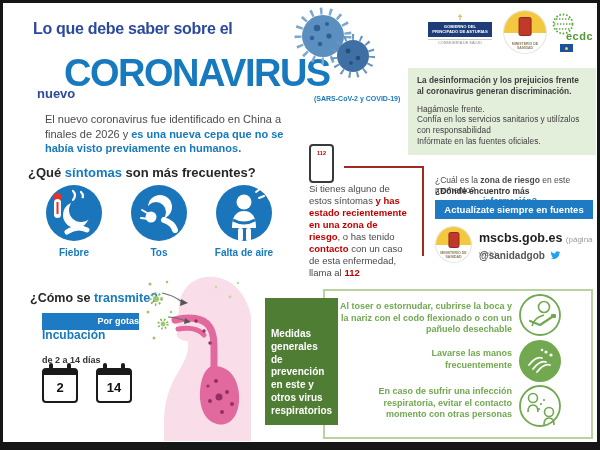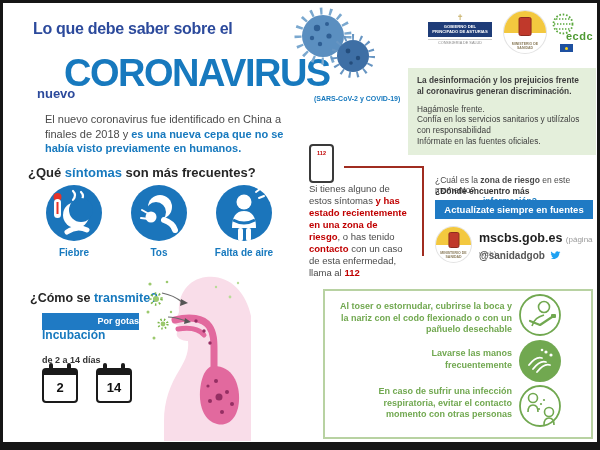--- a/index.html
+++ b/index.html
@@ -136,21 +136,21 @@
   </div>
   <div class="abs ecdc-logo">
     <svg width="26" height="24" viewBox="0 0 26 24">
       <circle cx="12" cy="11" r="9.5" fill="none" stroke="#5aa83c" stroke-width="1.8" stroke-dasharray="1.6 1.8"></circle>
       <path d="M3,11 h18 M5,6 h14 M5,16 h14" fill="none" stroke="#5aa83c" stroke-width="1.4" stroke-dasharray="1.4 1.6"></path>
     </svg>
     <span class="ecdc-text">ecdc</span>
     <div class="eu-flag"></div>
   </div>
 
-  <div class="abs intro"><span>El nuevo coronavirus fue identificado en China a finales de 2018 y </span><b>es una nueva cepa que no se había visto previamente en humanos.</b></div>
+  <div class="abs intro"><span>El nuevo coronavirus fue identificado en China a finales de 2026 y </span><b>es una nueva cepa que no se había visto previamente en humanos.</b></div>
 
   <div class="abs mis-box">
     <div class="mis-bold">La desinformación y los prejuicios frente al coronavirus generan discriminación.</div>
     <div>Hagámosle frente.</div>
     <div>Confía en los servicios sanitarios y utilízalos con responsabilidad</div>
     <div>Infórmate en las fuentes oficiales.</div>
   </div>
 
   <div class="abs sym-q"><span>¿Qué </span><span class="acc">síntomas</span><span> son más frecuentes?</span></div>
 
@@ -255,20 +255,21 @@
       <circle cx="84" cy="26" r="1.4" fill="#b9dc96"></circle>
         <circle cx="92" cy="12" r="1.2" fill="#b9dc96"></circle>
       <path d="M16,22 C26,24 31,27 36,31" fill="none" stroke="#6b6b6b" stroke-width="1.2"></path>
       <polygon points="35,28 42,32 34,35" fill="#555"></polygon>
       <path d="M22,46 C30,46 34,48 40,50" fill="none" stroke="#6b6b6b" stroke-width="1.2"></path>
       <polygon points="39,47 45,51 38,53" fill="#555"></polygon>
     </svg>
   </div>
 
   <div class="abs prev-box"></div>
+  <div class="abs prev-panel">Medidas generales de prevención en este y otros virus respiratorios</div>
 
   <div class="abs prev-item prev-t1">Al toser o estornudar, cubrirse la boca y la nariz con el codo flexionado o con un pañuelo desechable</div>
   <div class="abs prev-icon prev-i1">
     <svg width="44" height="44" viewBox="0 0 44 44">
       <circle cx="22" cy="22" r="20" fill="none" stroke="#71a850" stroke-width="1.8"></circle>
       <circle cx="26" cy="14" r="5.5" fill="none" stroke="#71a850" stroke-width="1.6"></circle>
       <path d="M14,33 C16,26 20,24 26,22" fill="none" stroke="#71a850" stroke-width="1.6"></path>
       <path d="M12,28 L22,32 L34,24" fill="none" stroke="#71a850" stroke-width="2.2" stroke-linecap="round" stroke-linejoin="round"></path>
       <rect x="33" y="21" width="5" height="4" rx="1" fill="#71a850"></rect>
     </svg>

